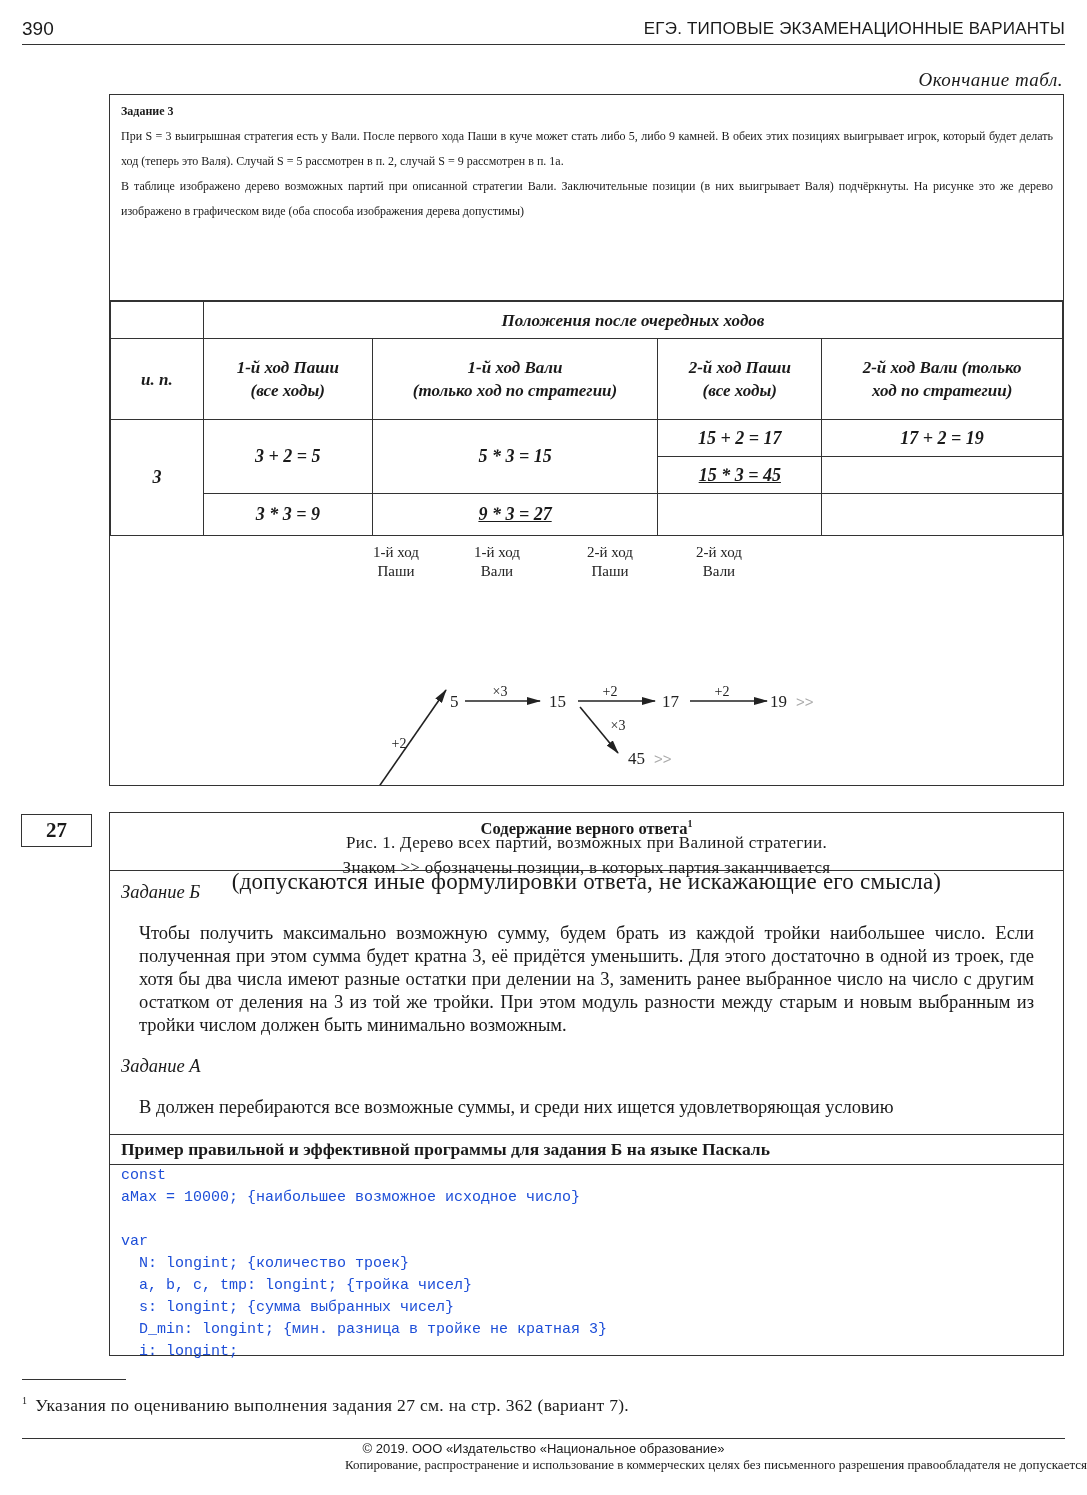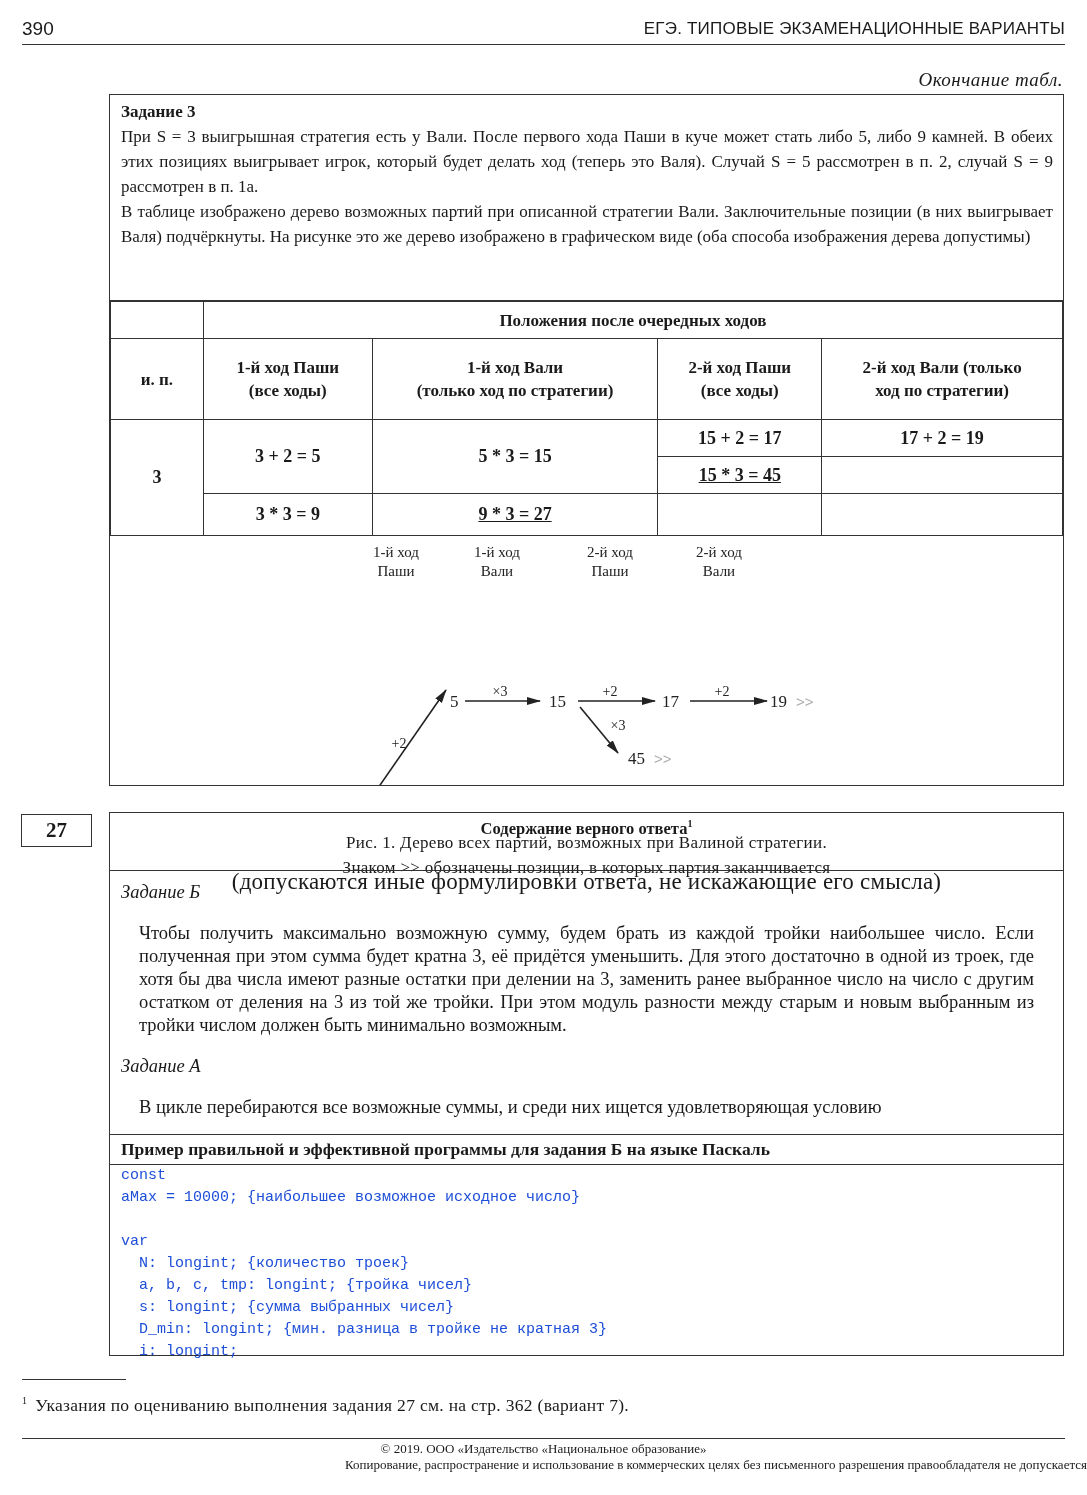--- a/index.html
+++ b/index.html
@@ -8,25 +8,25 @@
     font-family: "DejaVu Serif", "Liberation Serif", serif; color: #1a1a1a;
   }
   .page-header { position: absolute; left: 22px; right: 22px; top: 14px; height: 30px; border-bottom: 1.5px solid #333; }
   .page-num { position: absolute; left: 0; top: 4px; font-family: "Liberation Sans", sans-serif; font-size: 19px; }
   .running-title { position: absolute; right: 0; top: 5px; font-family: "Liberation Sans", sans-serif; font-size: 17px; letter-spacing: 0.2px; }
   .cont-label { position: absolute; right: 24px; top: 69px; font-family: "Liberation Serif", serif; font-style: italic; font-size: 19px; letter-spacing: 0.5px; margin-left: 20px; }
 
   .box { position: absolute; border: 1.2px solid #333; box-sizing: border-box; }
   .top-box { left: 109px; top: 94px; width: 955px; height: 692px; }
 
-  .task3 { position: absolute; left: 0; top: 0; right: 0; height: 206px; border-bottom: 1.2px solid #333; padding: 4px 10px 0 11px; box-sizing: border-box; font-family: "Liberation Serif", serif; font-size: 17px; line-height: 25px; }
+  .task3 { position: absolute; left: 0; top: 0; right: 0; height: 206px; border-bottom: 1.2px solid #333; padding: 4px 10px 0 11px; box-sizing: border-box; font-family: "Liberation Serif", serif; font-size: 12px; line-height: 25px; }
   .task3 .title { font-weight: bold; }
   .task3 p { margin: 0; text-align: justify; }
 
-  table.moves { position: absolute; left: 0; top: 206px; width: 953px; border-collapse: collapse; font-family: "Liberation Serif", serif; font-size: 17px; }
+  table.moves { position: absolute; left: 0; top: 206px; width: 953px; border-collapse: collapse; font-family: "Liberation Serif", serif; font-size: 17px; font-style: italic; }
   table.moves td { border: 1.2px solid #333; text-align: center; vertical-align: middle; padding: 0; }
   table.moves .hdr { font-weight: bold; line-height: 23px; }
   .val { font-weight: bold; font-size: 18px; }
   .u { text-decoration: underline; }
 
   .diagram { position: absolute; left: 0; top: 442px; width: 953px; height: 248px; }
   .diagram svg { position: absolute; left: 0; top: 0; }
   .cap { position: absolute; left: 0; width: 953px; text-align: center; font-family: "Liberation Serif", serif; font-size: 17px; letter-spacing: 0.3px; }
 
   .task-num { position: absolute; left: 21px; top: 814px; width: 71px; height: 33px; border: 1.5px solid #333; box-sizing: border-box; text-align: center; font-family: "Liberation Serif", serif; font-weight: bold; font-size: 21px; line-height: 30px; }
@@ -39,21 +39,21 @@
   .ans-body .sub { font-style: italic; }
   .ans-body p { margin: 18px; text-align: justify; }
   .ans-body .sub2 { margin-top: 16px; }
   .prog-title { position: absolute; left: 0; top: 322px; right: 0; height: 29px; border-bottom: 1.2px solid #333; padding-left: 11px; font-family: Liberation Serif, serif; font-weight: bold; font-size: 17.5px; line-height: 28px; }
   .code { position: absolute; left: 11px; top: 352px; right: 0; font-family: "Liberation Mono", monospace; font-size: 15px; line-height: 22px; color: #1d4ed8; white-space: pre; }
 
   .fn-rule { position: absolute; left: 22px; top: 1379px; width: 104px; border-top: 1.2px solid #333; }
   .footnote { position: absolute; left: 22px; top: 1395px; font-family: "Liberation Serif", serif; font-size: 17.5px; letter-spacing: 0.3px; }
   .footnote sup { font-size: 10px; margin-right: 8px; }
   .copy-rule { position: absolute; left: 22px; right: 22px; top: 1438px; border-top: 1.5px solid #333; }
-  .copy1 { position: absolute; left: 0; width: 1087px; top: 1441px; text-align: center; font-family: Liberation Serif, serif; font-size: 13px; }
+  .copy1 { position: absolute; left: 0; width: 1087px; top: 1441px; text-align: center; font-family: Liberation Sans, sans-serif; font-size: 13px; }
   .copy2 { position: absolute; left: 0; width: 1087px; top: 1457px; text-align: right; font-family: "Liberation Serif", serif; font-size: 13px; }
 </style>
 </head>
 <body>
 
 <div class="page-header">
   <span class="page-num">390</span>
   <span class="running-title">ЕГЭ. ТИПОВЫЕ ЭКЗАМЕНАЦИОННЫЕ ВАРИАНТЫ</span>
 </div>
 <div class="cont-label">Окончание табл.</div>
@@ -168,21 +168,21 @@
 <div class="task-num">27</div>
 <div class="box ans-box">
   <div class="ans-head">
     <div class="l1"><span>Содержание верного ответа</span><sup>1</sup></div>
     <div class="l2">(допускаются иные формулировки ответа, не искажающие его смысла)</div>
   </div>
   <div class="ans-body">
     <div class="sub">Задание Б</div>
     <p>Чтобы получить максимально возможную сумму, будем брать из каждой тройки наибольшее число. Если полученная при этом сумма будет кратна 3, её придётся уменьшить. Для этого достаточно в одной из троек, где хотя бы два числа имеют разные остатки при делении на 3, заменить ранее выбранное число на число с другим остатком от деления на 3 из той же тройки. При этом модуль разности между старым и новым выбранным из тройки числом должен быть минимально возможным.</p>
     <div class="sub sub2">Задание А</div>
-    <p>В цикле перебираются все возможные суммы, и среди них ищется удовлетворяющая условию</p>
+    <p>В должен перебираются все возможные суммы, и среди них ищется удовлетворяющая условию</p>
   </div>
   <div class="prog-title">Пример правильной и эффективной программы для задания Б на языке Паскаль</div>
   <div class="code"><div>const</div><div>aMax = 10000; {наибольшее возможное исходное число}</div><div style="height:22px"></div><div>var</div><div>  N: longint; {количество троек}</div><div>  a, b, c, tmp: longint; {тройка чисел}</div><div>  s: longint; {сумма выбранных чисел}</div><div>  D_min: longint; {мин. разница в тройке не кратная 3}</div><div>  i: longint;</div></div>
 </div>
 
 <div class="fn-rule"></div>
 <div class="footnote"><sup>1</sup><span>Указания по оцениванию выполнения задания 27 см. на стр. 362 (вариант 7).</span></div>
 
 <div class="copy-rule"></div>
 <div class="copy1">© 2019. ООО «Издательство «Национальное образование»</div>

